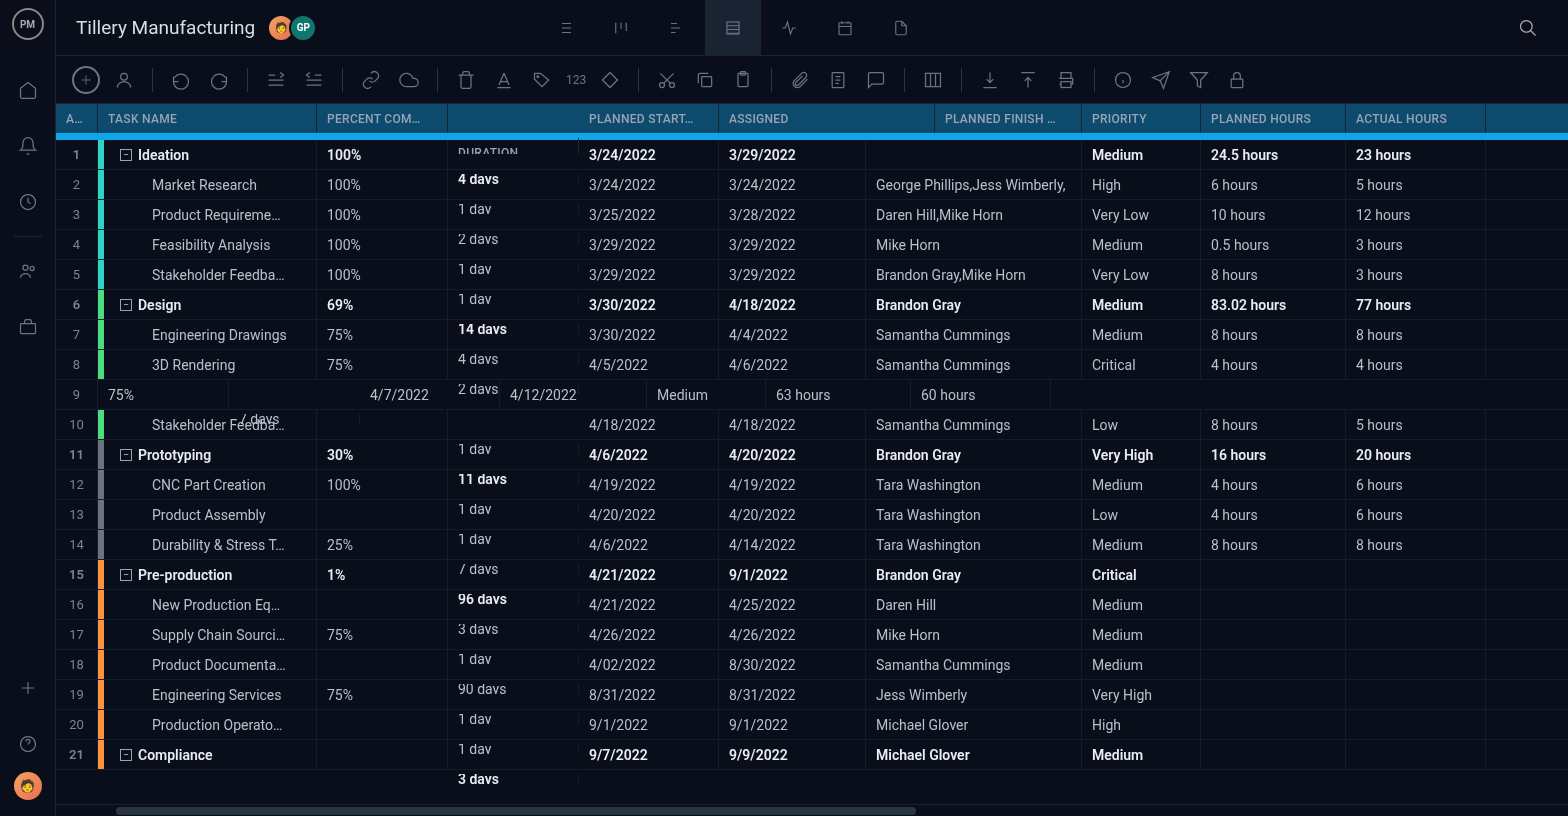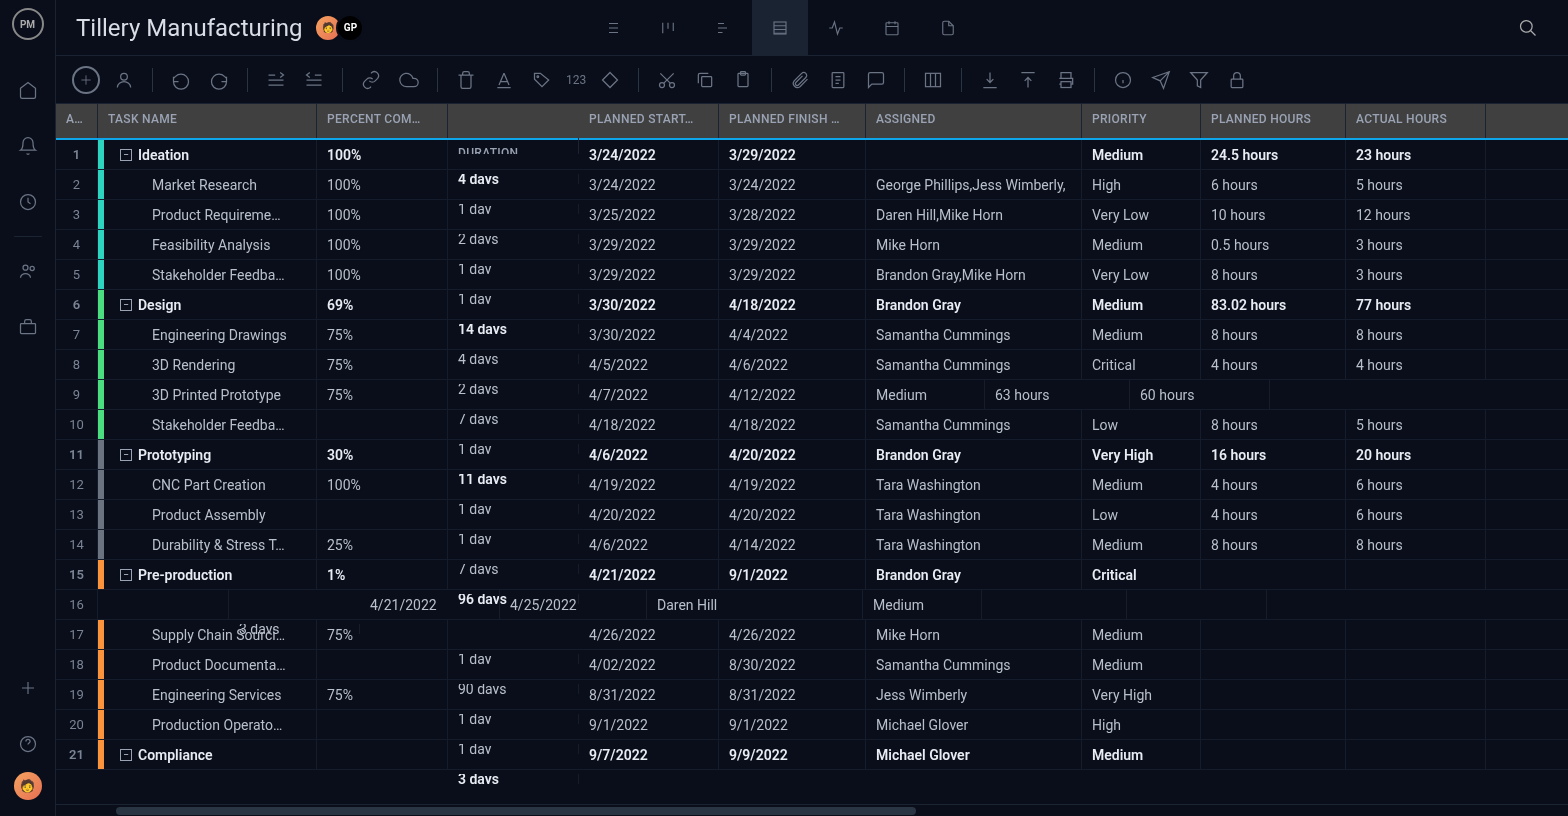--- a/index.html
+++ b/index.html
@@ -5,36 +5,36 @@
 *{margin:0;padding:0;box-sizing:border-box;}
 body{background:#0a0e1a;color:#b8c0cc;font-family:-apple-system,BlinkMacSystemFont,"Segoe UI",Roboto,sans-serif;font-size:14px;overflow:hidden;width:1568px;height:816px;}
 .app{display:flex;height:100%;}
 .sidebar-left{width:56px;background:#0a0e1a;border-right:1px solid #1a2332;display:flex;flex-direction:column;align-items:center;padding-top:8px;}
 .sidebar-left .logo{width:32px;height:32px;border-radius:50%;border:2px solid #888;display:flex;align-items:center;justify-content:center;font-size:10px;font-weight:bold;color:#aaa;margin-bottom:22px;}
 .sidebar-left .icon{width:24px;height:24px;display:flex;align-items:center;justify-content:center;color:#6b7485;margin:16px 0;cursor:pointer;}
 .sidebar-left .spacer{flex:1;}
 .sidebar-left .avatar{width:28px;height:28px;border-radius:50%;background:linear-gradient(135deg,#f4a261,#e76f51);margin-bottom:16px;display:flex;align-items:center;justify-content:center;font-size:12px;}
 .main{flex:1;display:flex;flex-direction:column;}
 .topbar{height:56px;border-bottom:1px solid #1a2332;display:flex;align-items:center;padding:0 20px;}
-.title{font-size:24px;font-weight:400;color:#d8dde6;}
+.title{font-size:19px;font-weight:400;color:#d8dde6;}
 .avatars{display:flex;margin-left:18px;}
 .avatars .av{width:28px;height:28px;border-radius:50%;margin-left:-6px;border:2px solid #0a0e1a;display:flex;align-items:center;justify-content:center;font-size:10px;font-weight:bold;}
 .av1{background:linear-gradient(135deg,#f4a261,#e76f51);}
-.av2{background:#000000;color:#fff;}
+.av2{background:#0f766e;color:#fff;}
 .view-switcher{display:flex;margin-left:auto;gap:0;}
 .view-btn{width:56px;height:56px;display:flex;align-items:center;justify-content:center;color:#6b7485;cursor:pointer;}
 .view-btn.active{background:#1a2332;}
 .search-btn{margin-left:auto;width:40px;height:40px;display:flex;align-items:center;justify-content:center;color:#aaa;cursor:pointer;}
 .toolbar{height:48px;border-bottom:1px solid #1a2332;display:flex;align-items:center;padding:0 16px;gap:10px;}
 .tool{width:28px;height:28px;display:flex;align-items:center;justify-content:center;color:#6b7485;cursor:pointer;}
 .tool.add{border:2px solid #6b7485;border-radius:50%;}
 .sep{width:1px;height:24px;background:#2a3544;margin:0 4px;}
 .num123{color:#6b7485;font-size:12px;}
 .grid{flex:1;overflow:auto;position:relative;}
-.grid-header{display:flex;background:#404040;border-bottom:2px solid #0ea5e9;position:sticky;top:0;height:36px;}
+.grid-header{display:flex;background:#0c4a6e;border-bottom:7px solid #0ea5e9;position:sticky;top:0;height:36px;}
 .grid-header .cell{padding:8px 10px;font-size:12px;font-weight:500;color:#9aa3b3;letter-spacing:0.3px;border-right:1px solid #1a2332;overflow:hidden;text-overflow:ellipsis;white-space:nowrap;}
 .grid-body{}
 .row{display:flex;height:30px;border-bottom:1px solid #151d2d;align-items:stretch;}
 .row .cell{padding:5px 10px;border-right:1px solid #151d2d;overflow:hidden;text-overflow:ellipsis;white-space:nowrap;display:flex;align-items:center;}
 .parent{font-weight:600;color:#e8ecf3;}
 .col-num{width:42px;justify-content:center;color:#7a8495;font-size:13px;}
 .col-name{width:219px;position:relative;}
 .col-pct{width:131px;}
 .col-dur{width:131px;margin-top:34px;}
 .col-start{width:140px;}
@@ -315,22 +315,22 @@
         </div>
     </div>
 
     <div class="grid">
       <div class="grid-header">
         <div class="cell col-num">ALL</div>
         <div class="cell col-name">TASK NAME</div>
         <div class="cell col-pct">PERCENT COM…</div>
         <div class="cell col-dur">DURATION</div>
         <div class="cell col-start">PLANNED START…</div>
+        <div class="cell col-assign">ASSIGNED</div>
         <div class="cell col-finish">PLANNED FINISH …</div>
-        <div class="cell col-assign">ASSIGNED</div>
         <div class="cell col-priority">PRIORITY</div>
         <div class="cell col-phours">PLANNED HOURS</div>
         <div class="cell col-ahours">ACTUAL HOURS</div>
       </div>
       <div class="grid-body" id="grid-body">
           <div class="row parent">
             <div class="cell col-num">1</div>
             <div class="cell col-name">
               <div class="color-bar bar-blue"></div>
               <div class="task-inner">
@@ -462,26 +462,20 @@
             <div class="cell col-dur">2 days</div>
             <div class="cell col-start">4/5/2022</div>
             <div class="cell col-finish">4/6/2022</div>
             <div class="cell col-assign">Samantha Cummings</div>
             <div class="cell col-priority">Critical</div>
             <div class="cell col-phours">4 hours</div>
             <div class="cell col-ahours">4 hours</div>
           </div>
           <div class="row child">
             <div class="cell col-num">9</div>
-            <div class="cell col-name">
-              <div class="color-bar bar-green"></div>
-              <div class="task-inner">
-                <span>3D Printed Prototype</span>
-              </div>
-            </div>
             <div class="cell col-pct">75%</div>
             <div class="cell col-dur">7 days</div>
             <div class="cell col-start">4/7/2022</div>
             <div class="cell col-finish">4/12/2022</div>
             <div class="cell col-priority">Medium</div>
             <div class="cell col-phours">63 hours</div>
             <div class="cell col-ahours">60 hours</div>
           </div>
           <div class="row child">
             <div class="cell col-num">10</div>
@@ -582,20 +576,26 @@
             <div class="cell col-dur">96 days</div>
             <div class="cell col-start">4/21/2022</div>
             <div class="cell col-finish">9/1/2022</div>
             <div class="cell col-assign">Brandon Gray</div>
             <div class="cell col-priority">Critical</div>
             <div class="cell col-phours"></div>
             <div class="cell col-ahours"></div>
           </div>
           <div class="row child">
             <div class="cell col-num">16</div>
+            <div class="cell col-name">
+              <div class="color-bar bar-orange"></div>
+              <div class="task-inner">
+                <span>New Production Eq…</span>
+              </div>
+            </div>
             <div class="cell col-pct"></div>
             <div class="cell col-dur">3 days</div>
             <div class="cell col-start">4/21/2022</div>
             <div class="cell col-finish">4/25/2022</div>
             <div class="cell col-assign">Daren Hill</div>
             <div class="cell col-priority">Medium</div>
             <div class="cell col-phours"></div>
             <div class="cell col-ahours"></div>
           </div>
           <div class="row child">

